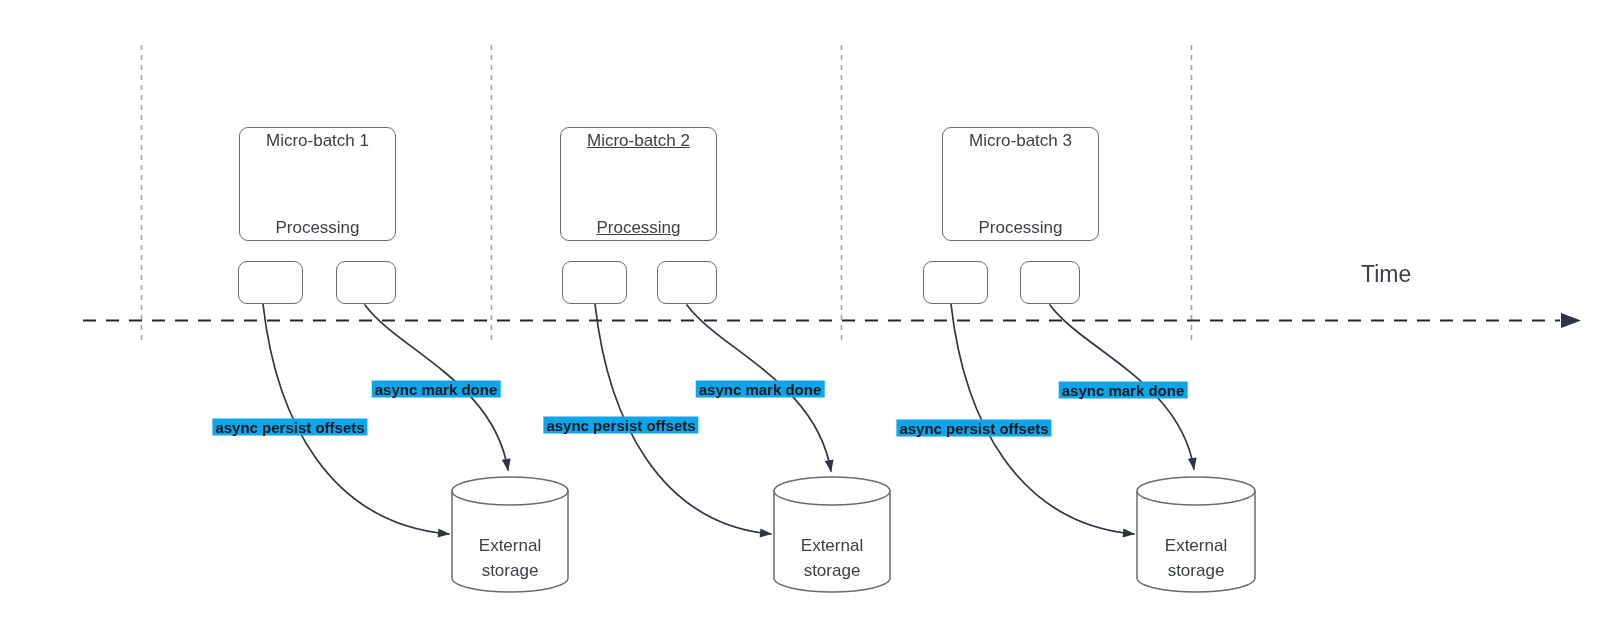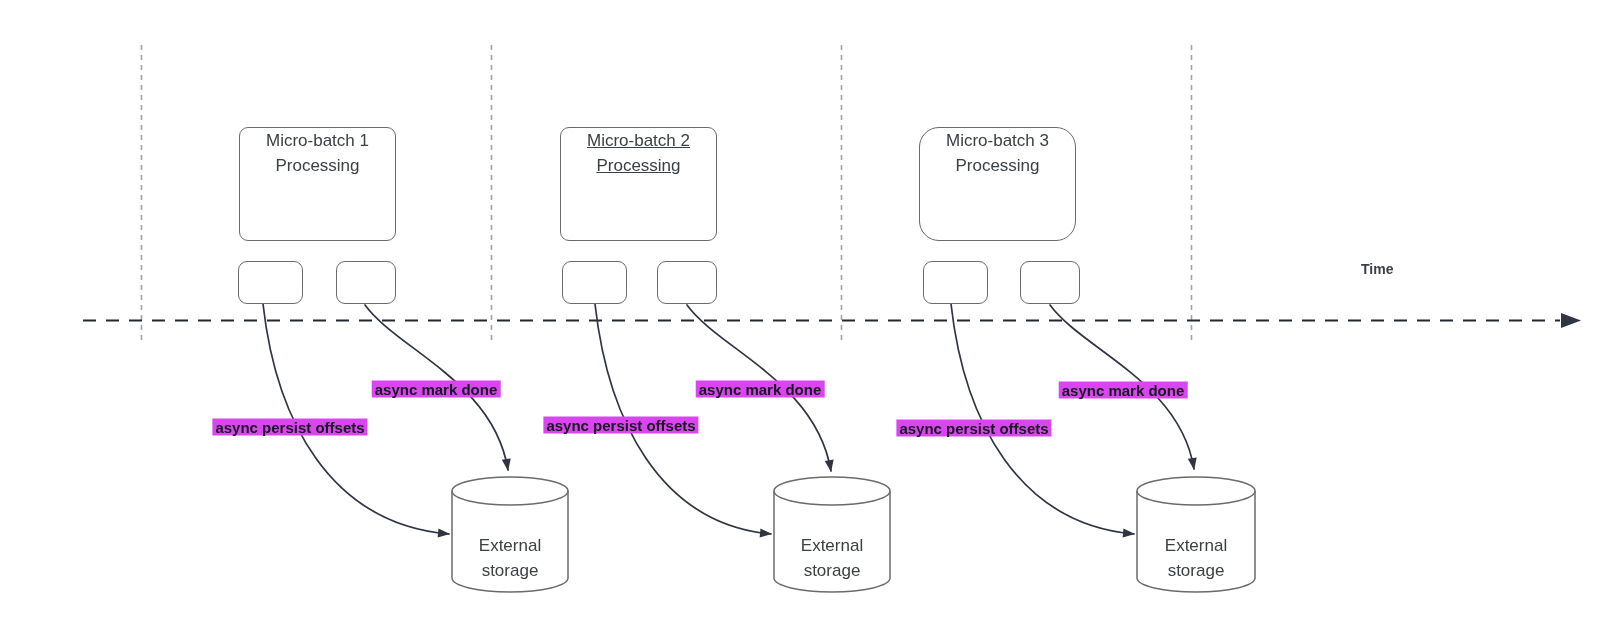--- a/index.html
+++ b/index.html
@@ -5,52 +5,52 @@
   html,body { margin:0; padding:0; background:#ffffff; }
   .canvas {
     position:relative; width:1600px; height:642px; background:#ffffff;
     font-family:"Liberation Sans", sans-serif; overflow:hidden;
   }
   .svg-layer { position:absolute; left:0; top:0; width:1600px; height:642px; }
 
   .batch-box {
     position:absolute; top:127px; width:157px; height:114px;
     border:1.5px solid #6b6b6b; border-radius:9px; background:#ffffff;
-    display:flex; flex-direction:column; align-items:center; justify-content:flex-start;
+    display:flex; flex-direction:column; align-items:center; justify-content:space-between;
     font-size:17px; line-height:25px; color:#3b4045; text-align:center;
     box-sizing:border-box;
   }
-  .bb1 { left:239px; } .bb2 { left:560px;text-decoration:underline; } .bb3 { left:919px;border-radius:20px; }
+  .bb1 { left:239px; } .bb2 { left:560px;text-decoration:underline; } .bb3 { left:942px; }
 
   .small-box {
     position:absolute; top:261px; height:43px; width:65px;
     border:1.5px solid #6b6b6b; border-radius:9px; background:#ffffff;
     box-sizing:border-box;
   }
   .sa1 { left:238px; } .sb1 { left:336px; width:60px; }
   .sa2 { left:562px; } .sb2 { left:657px; width:60px; }
   .sa3 { left:923px; } .sb3 { left:1020px; width:60px; }
 
   .edge-label {
     position:absolute; transform:translate(-50%,-50%);
     font-size:15px; font-weight:bold; color:#15181d;
-    background:#d946ef; padding:0 3px; white-space:nowrap;
+    background:#0ea5e9; padding:0 3px; white-space:nowrap;
   }
   .pl1 { left:290px; top:427px; } .pl2 { left:621px; top:425px; } .pl3 { left:974px; top:428px; }
   .ml1 { left:436px; top:389px; } .ml2 { left:760px; top:389px; } .ml3 { left:1123px; top:390px; }
 
   .storage-label {
     position:absolute; top:533px; width:130px; transform:translateX(-50%);
     text-align:center; font-size:17px; line-height:25px; color:#3b4045;
   }
   .st1 { left:510px; } .st2 { left:832px; } .st3 { left:1196px; }
 
   .time-label {
     position:absolute; left:1361px; top:261px;
-    font-size:14px; color:#3b4045;font-weight:bold;
+    font-size:23px; color:#3b4045;
   }
   .line1, .line2 { display:block; }
 </style>
 </head>
 <body>
 
 <div class="canvas">
 
   <svg class="svg-layer" viewBox="0 0 1600 642" xmlns="http://www.w3.org/2000/svg">
     <defs>

